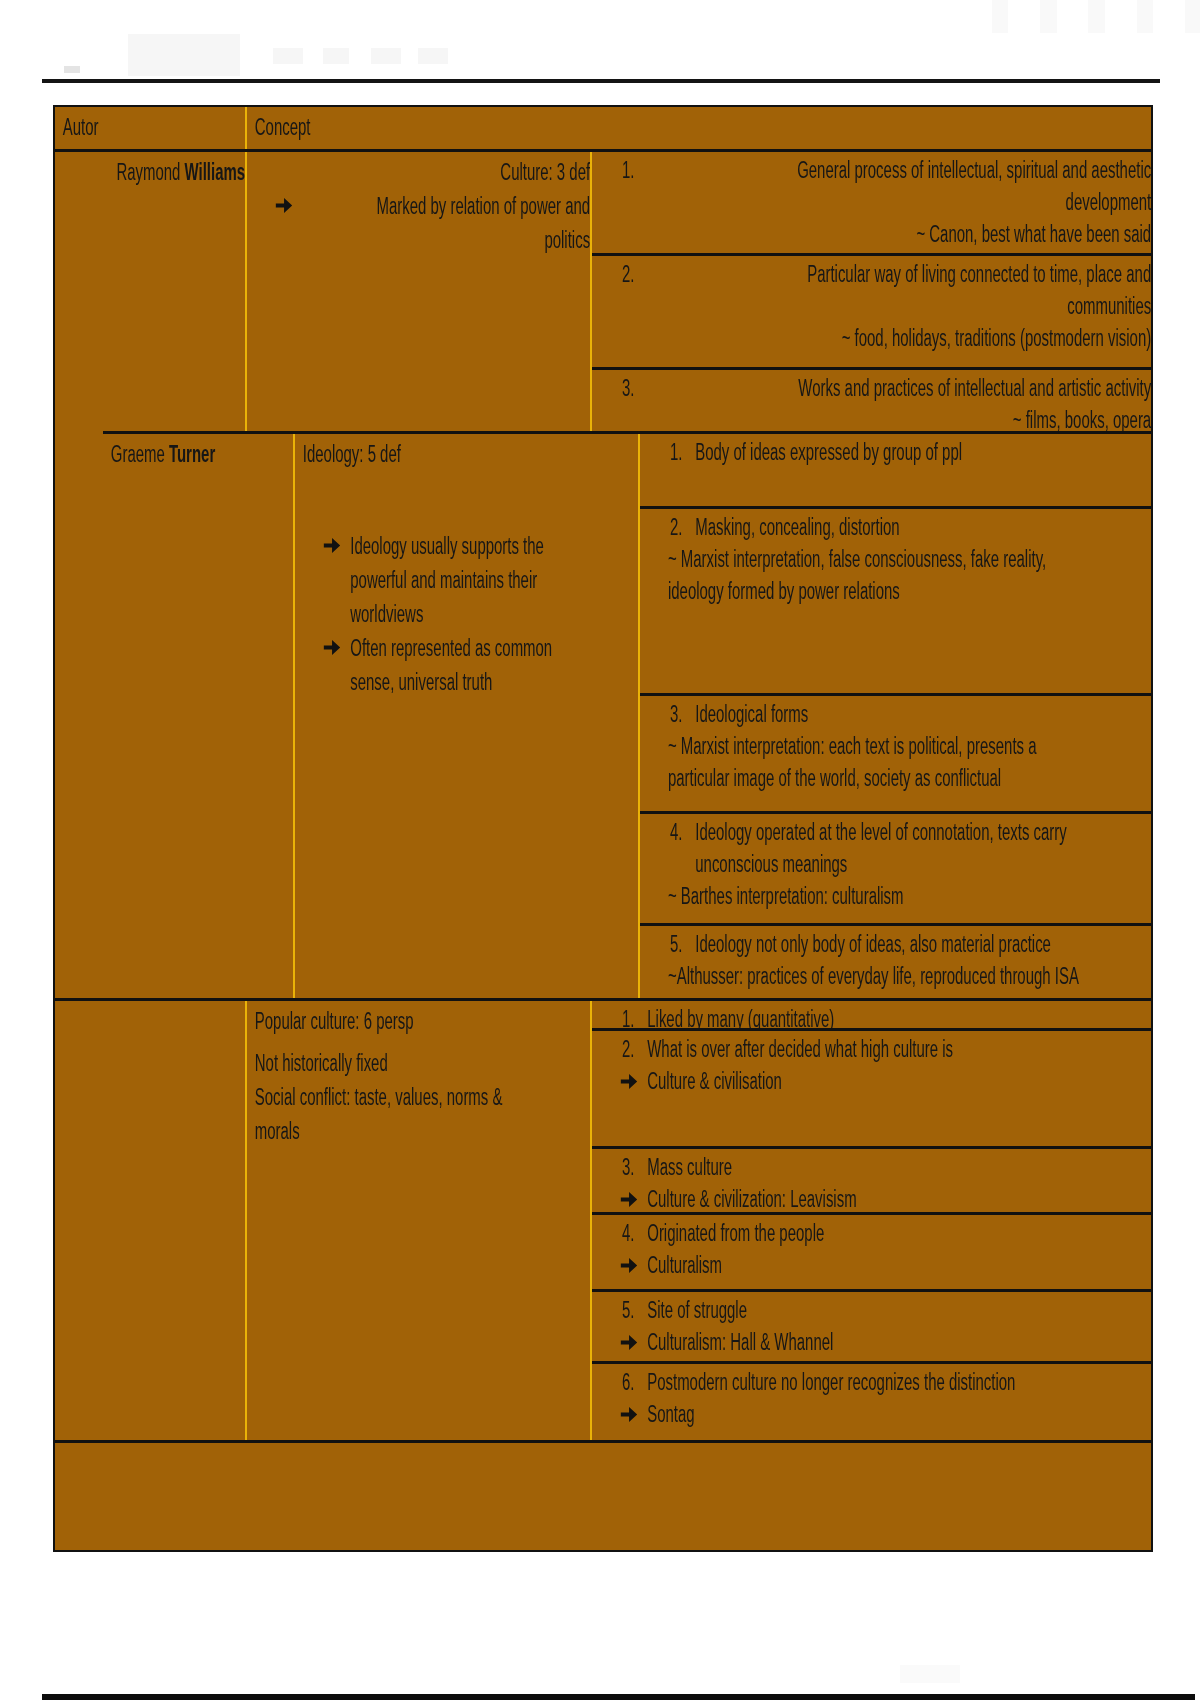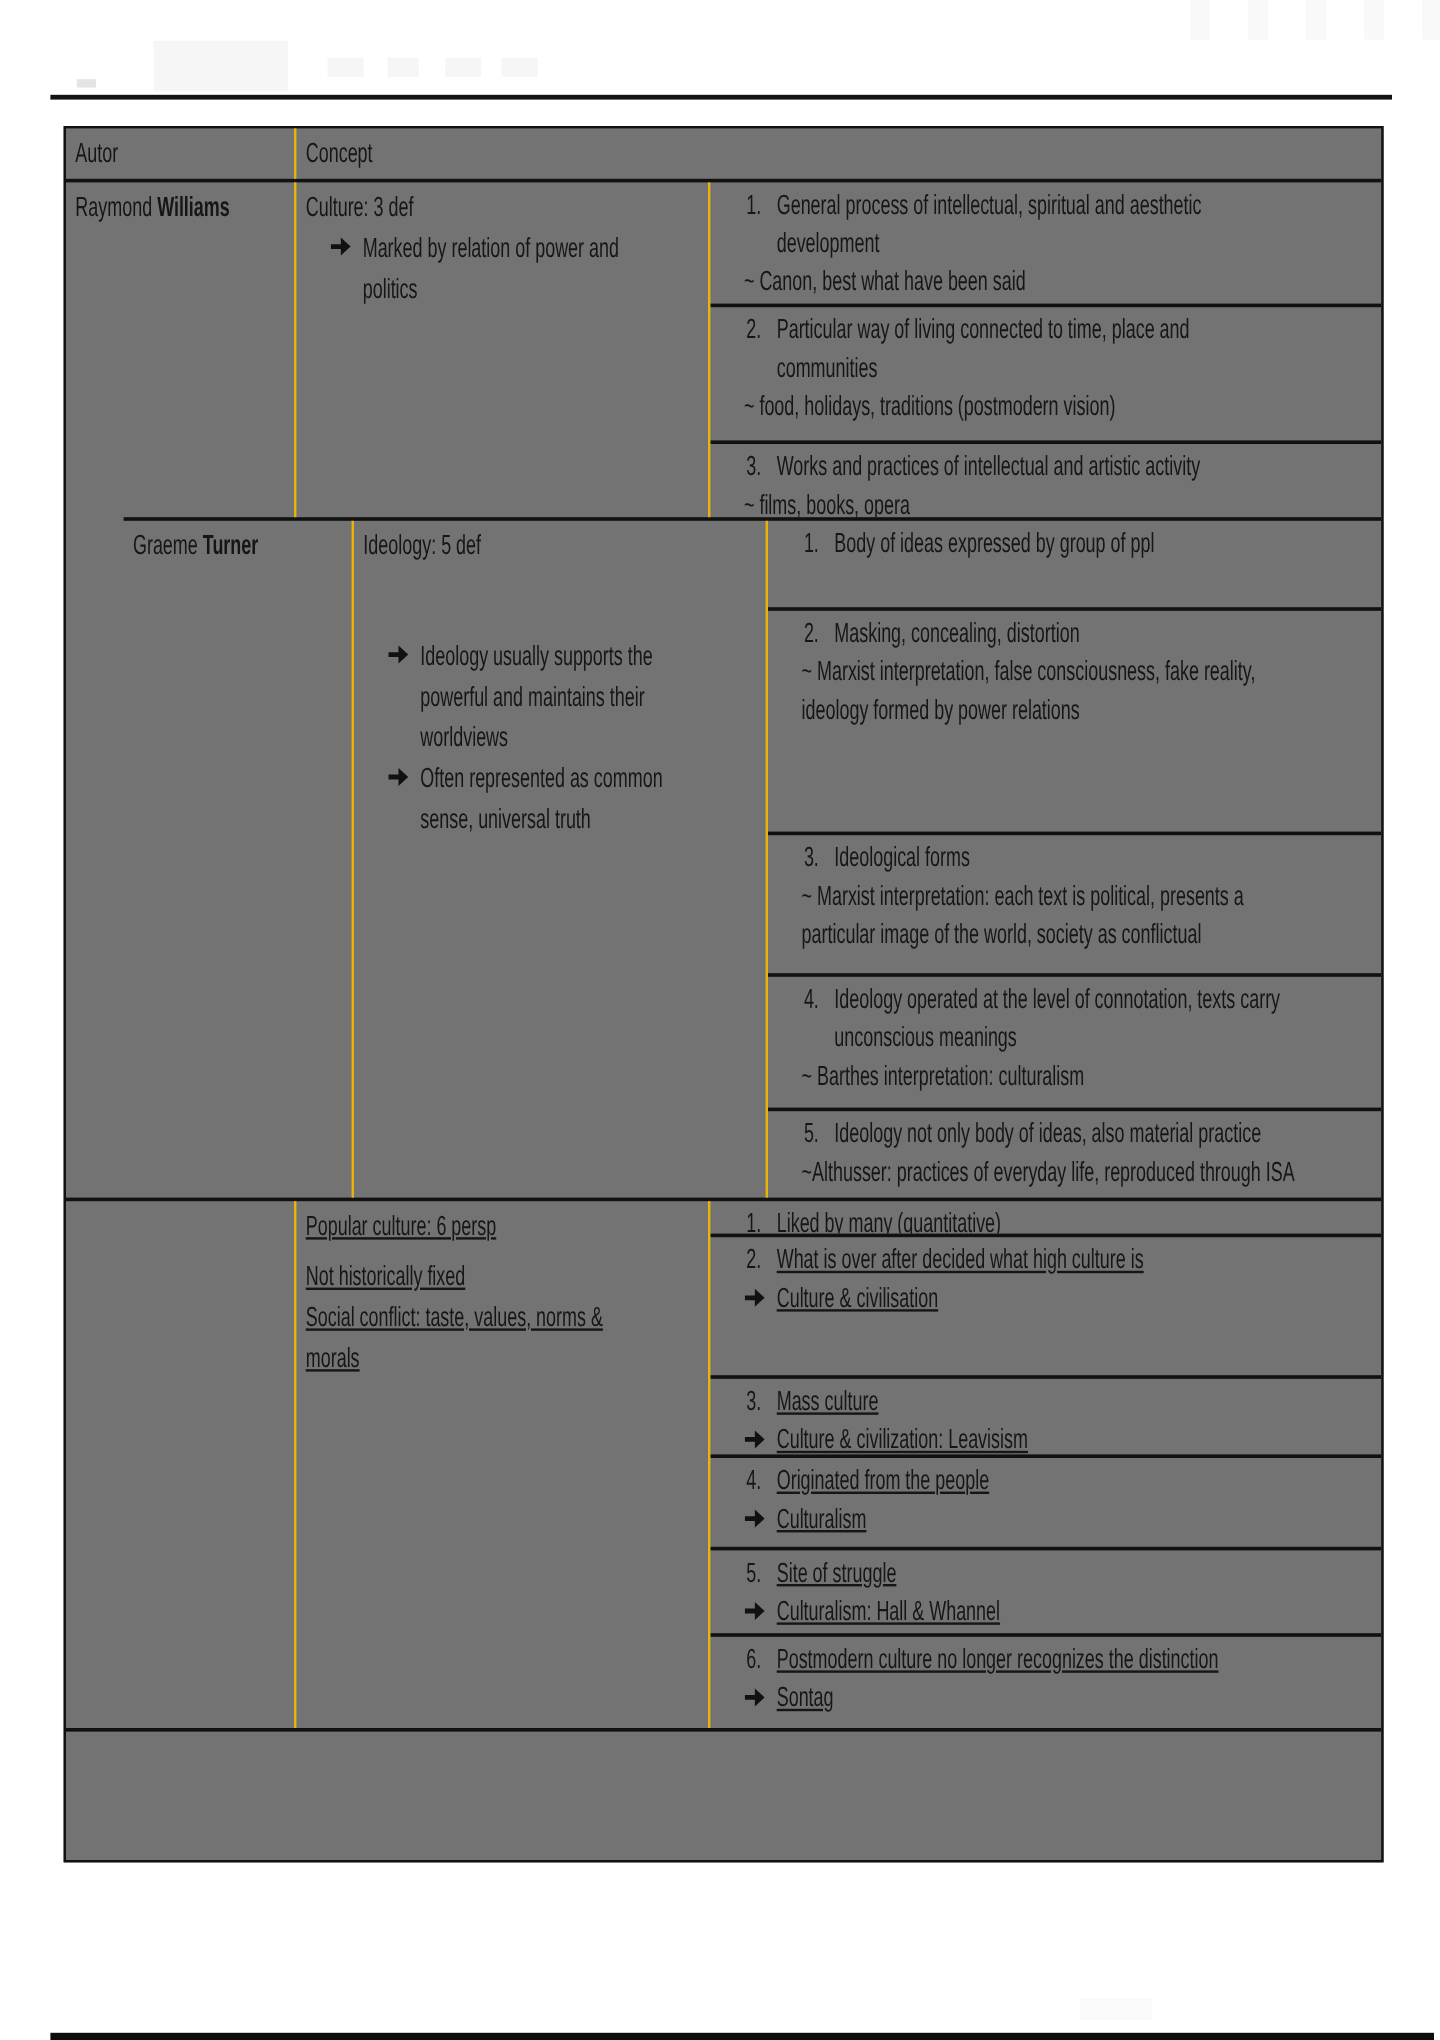--- a/index.html
+++ b/index.html
@@ -9,21 +9,21 @@
     font-family:"Liberation Sans","DejaVu Sans",sans-serif;
     color:#161616;
   }
   .ghost{position:absolute;background:#f6f6f6;}
   .rule{position:absolute;background:#141414;}
   .rule.top{left:42px;top:79px;width:1118px;height:4px;}
   .rule.bottom{left:42px;top:1694px;width:1153px;height:6px;background:#0c0c0c;}
 
   .doc-table{
     position:absolute;left:53px;top:105px;width:1100px;
-    border:2px solid #111;background:#737373;box-sizing:border-box;
+    border:2px solid #111;background:#a16207;box-sizing:border-box;
   }
   .trow{display:grid;grid-template-columns:190px 345px 1fr;box-sizing:border-box;}
   .trow + .trow{border-top:3px solid #111;}
   .cell{box-sizing:border-box;overflow:hidden;padding-top:3px;}
   .c2,.c3{border-left:2px solid #eab308;}
   .c3stack{padding:0;display:block;}
   .sub{box-sizing:border-box;overflow:hidden;padding-top:2px;}
   .sub + .sub{border-top:3px solid #111;}
 
   
@@ -72,21 +72,21 @@
     </div>
       </div>
     <div class="cell c2 concept">
         <div class="cond">
       <div class="line plain">Concept</div>
     </div>
       </div>
   </div>
 
 
-  <div class="trow" style="height:282px;">
+  <div class="trow" style="height:282px;text-align:right;">
     <div class="cell c1 autor">
         <div class="cond">
       <div class="line plain"><span>Raymond</span> <span class="autor-last">Williams</span></div>
     </div>
       </div>
     <div class="cell c2 concept">
         <div class="cond">
       <div class="line plain">Culture: 3 def</div>
       <div class="line arrowline">
         <span class="amark">
@@ -182,21 +182,21 @@
         </div>
       <div class="sub" style="height:75px;">
           <div class="cond">
         <div class="line num"><span class="marker">5.</span><span>Ideology not only body of ideas, also material practice</span></div>
         <div class="line tilde">~Althusser: practices of everyday life, reproduced through ISA</div>
       </div>
         </div>
     </div>
   </div>
 
-  <div class="trow" style="height:442px;text-decoration:underline;">
+  <div class="trow" style="height:442px;">
     <div class="cell c1 autor"></div>
     <div class="cell c2 concept">
         <div class="cond">
       <div class="line plain">Popular culture: 6 persp</div>
       <div class="line plain sm-gap">Not historically fixed</div>
       <div class="line plain">Social conflict: taste, values, norms &amp;</div>
       <div class="line plain">morals</div>
     </div>
       </div>
     <div class="cell c3 c3stack">

